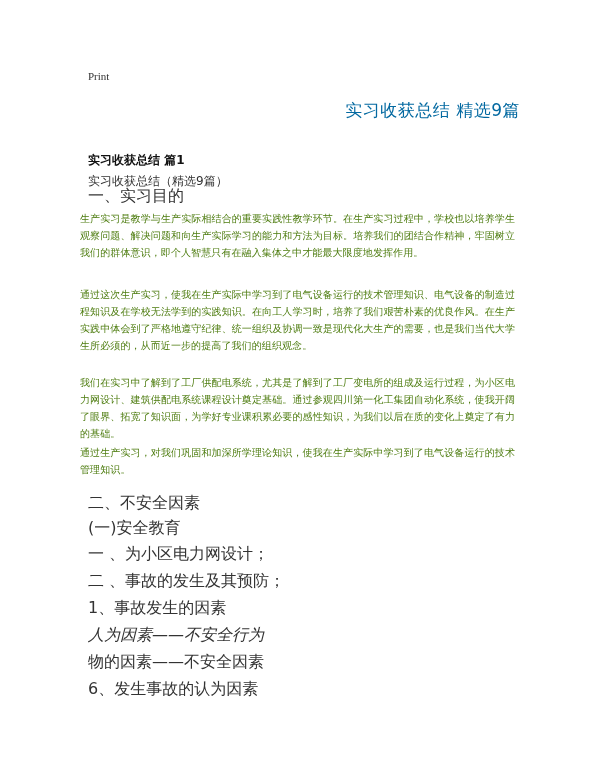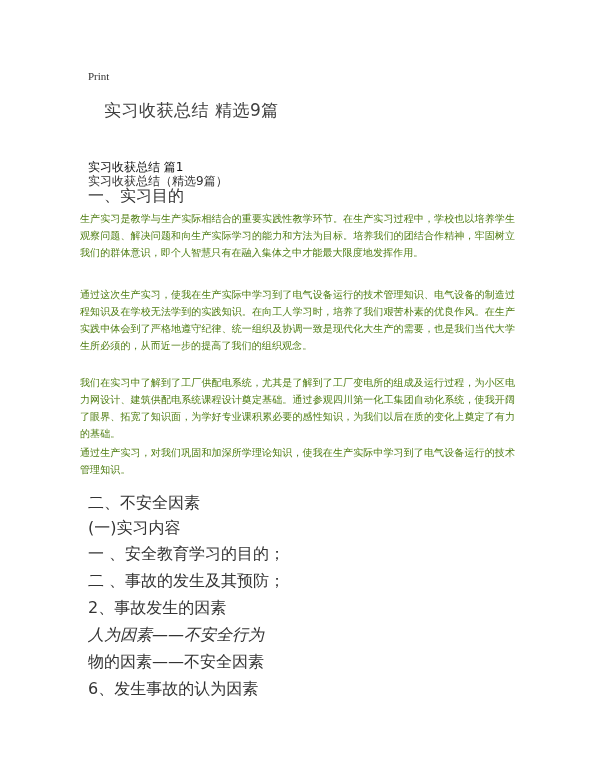--- a/index.html
+++ b/index.html
@@ -1,40 +1,40 @@
 <!DOCTYPE html>
 <html><head>
   <meta charset="utf-8">
   <style>
     html, body { margin: 0; padding: 0; background: #ffffff; }
     body {
       width: 600px; height: 776px; position: relative; overflow: hidden;
       font-family: "DejaVu Sans", sans-serif; color: #222222;
     }
     .print { position: absolute; left: 88px; top: 70px; font-family: "Liberation Serif", serif; font-size: 11px; color: #333; }
-    .title { position: absolute; left: 104px; width: 432px; top: 99px; text-align: left; font-size: 17px; color: #404040; letter-spacing: 0.5px; }
+    .title { position: absolute; left: 88px; width: 432px; top: 99px; text-align: right; font-size: 17px; color: #0369a1; letter-spacing: 0.5px; }
     .subtitle { position: absolute; left: 88px; top: 133px; font-size: 12px; color: #333; margin-top: 40px; }
-    .section-head { position: absolute; left: 88px; top: 159px; font-size: 12px; font-weight: normal; color: #111; }
+    .section-head { position: absolute; left: 88px; top: 152px; font-size: 12px; font-weight: bold; color: #111; }
     .line { position: absolute; left: 88px; font-size: 16px; color: #333; white-space: nowrap; }
     .para { position: absolute; left: 80px; width: 435px; font-size: 10px; line-height: 17px; color: #4d7c0f; text-align: justify; letter-spacing: 0.1px; }
   </style>
 </head>
 <body>
 
 <div class="print">Print</div>
 <div class="title">实习收获总结 精选9篇</div>
 <div class="subtitle">实习收获总结（精选9篇）</div>
 <div class="section-head">实习收获总结 篇1</div>
 
 <div class="line" style="top:186px;">一、实习目的</div>
 <div class="para" style="top:210px;">生产实习是教学与生产实际相结合的重要实践性教学环节。在生产实习过程中，学校也以培养学生观察问题、解决问题和向生产实际学习的能力和方法为目标。培养我们的团结合作精神，牢固树立我们的群体意识，即个人智慧只有在融入集体之中才能最大限度地发挥作用。</div>
 <div class="para" style="top:286px;">通过这次生产实习，使我在生产实际中学习到了电气设备运行的技术管理知识、电气设备的制造过程知识及在学校无法学到的实践知识。在向工人学习时，培养了我们艰苦朴素的优良作风。在生产实践中体会到了严格地遵守纪律、统一组织及协调一致是现代化大生产的需要，也是我们当代大学生所必须的，从而近一步的提高了我们的组织观念。</div>
 <div class="para" style="top:374px;">我们在实习中了解到了工厂供配电系统，尤其是了解到了工厂变电所的组成及运行过程，为小区电力网设计、建筑供配电系统课程设计奠定基础。通过参观四川第一化工集团自动化系统，使我开阔了眼界、拓宽了知识面，为学好专业课积累必要的感性知识，为我们以后在质的变化上奠定了有力的基础。</div>
 <div class="para" style="top:444px;">通过生产实习，对我们巩固和加深所学理论知识，使我在生产实际中学习到了电气设备运行的技术管理知识。</div>
 
 <div class="line" style="top:493px;">二、不安全因素</div>
-<div class="line" style="top:518px;">(一)实习内容</div>
-<div class="line" style="top:544px;">一 、安全教育学习的目的；</div>
+<div class="line" style="top:518px;">(一)安全教育</div>
+<div class="line" style="top:544px;">一 、为小区电力网设计；</div>
 <div class="line" style="top:571px;">二 、事故的发生及其预防；</div>
-<div class="line" style="top:598px;">2、事故发生的因素</div>
+<div class="line" style="top:598px;">1、事故发生的因素</div>
 <div class="line" style="top:625px;font-style:italic;">人为因素——不安全行为</div>
 <div class="line" style="top:652px;">物的因素——不安全因素</div>
 <div class="line" style="top:679px;">6、发生事故的认为因素</div>
 
 </body></html>

